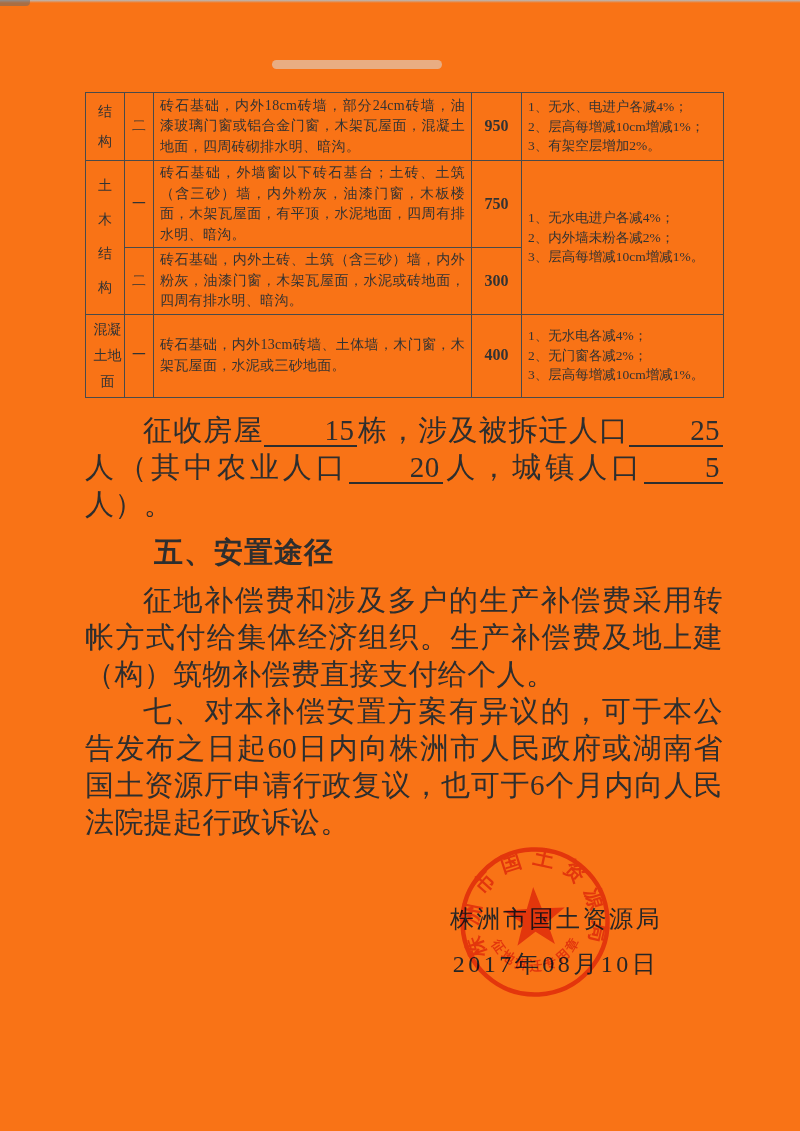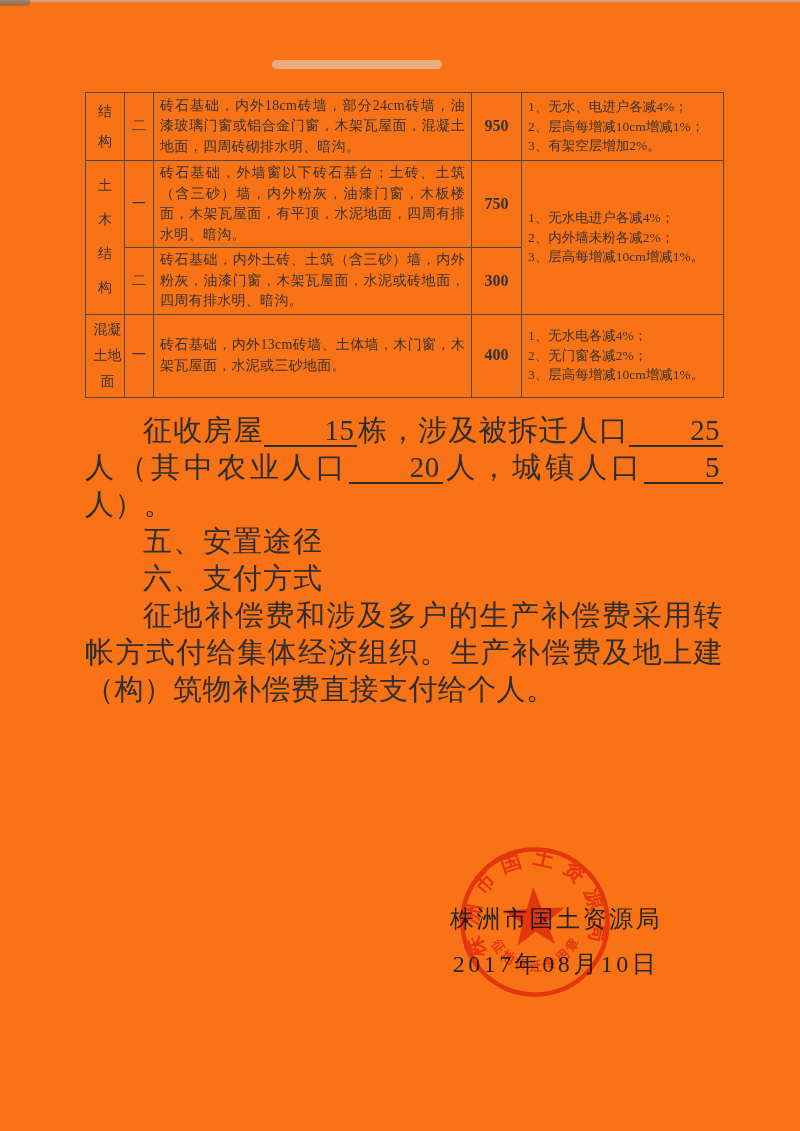--- a/index.html
+++ b/index.html
@@ -42,21 +42,21 @@
   td.notes-cell{font-size:13.5px;line-height:19.5px;padding:2px 4px 2px 8px;white-space:nowrap;}
   tr.r1{height:68px;}
   tr.r2{height:82px;}
   tr.r3{height:64px;}
   tr.r4{height:56px;}
 
   
   .bodytext{font-size:29px;line-height:37px;letter-spacing:.4px;}
   p.para{margin:0;text-indent:2em;text-align:justify;}
   p.first{margin-top:14px;}
-  p.heading{margin:0;text-indent:2em;font-weight:400;letter-spacing:1px;}
+  p.heading{margin:11px;text-indent:2em;font-weight:700;letter-spacing:1px;}
   .u{
     display:inline-block;min-width:46px;text-align:center;
     border-bottom:2px solid #2e2e2e;line-height:1.05;padding:0 3px;
   }
   .u-wide{min-width:58px;}
 
   
   .signature{position:absolute;left:450px;top:903px;font-size:24px;color:#262626;}
   .sig-org{letter-spacing:2.5px;}
   .sig-date{margin-top:13px;letter-spacing:3.5px;text-align:center;}
@@ -130,22 +130,22 @@
           <div>2、无门窗各减2%；</div>
           <div>3、层高每增减10cm增减1%。</div>
         </td>
       </tr>
     </tbody>
       </table>
 
     <div class="bodytext">
       <p class="para first"><span>征收房屋</span><span class="u">15</span><span>栋，涉及被拆迁人口</span><span class="u">25</span><span>人（其中农业人口</span><span class="u">20</span><span>人，城镇人口</span><span class="u u-wide">5</span><span>人）。</span></p>
       <p class="heading">五、安置途径</p>
-      <p class="heading">六、支付方式</p>
       <p class="para">征地补偿费和涉及多户的生产补偿费采用转帐方式付给集体经济组织。生产补偿费及地上建（构）筑物补偿费直接支付给个人。</p>
+      <p class="para">七、对本补偿安置方案有异议的，可于本公告发布之日起60日内向株洲市人民政府或湖南省国土资源厅申请行政复议，也可于6个月内向人民法院提起行政诉讼。</p>
     </div>
   </div>
 
   <div class="signature">
     <div class="sig-org">株洲市国土资源局</div>
     <div class="sig-date">2017年08月10日</div>
   </div>
 
   <svg class="seal" viewBox="0 0 160 160">
     <circle cx="80" cy="80" r="72.5" fill="none" stroke="var(--seal-color,#e4596b)" stroke-width="4.5"></circle>

